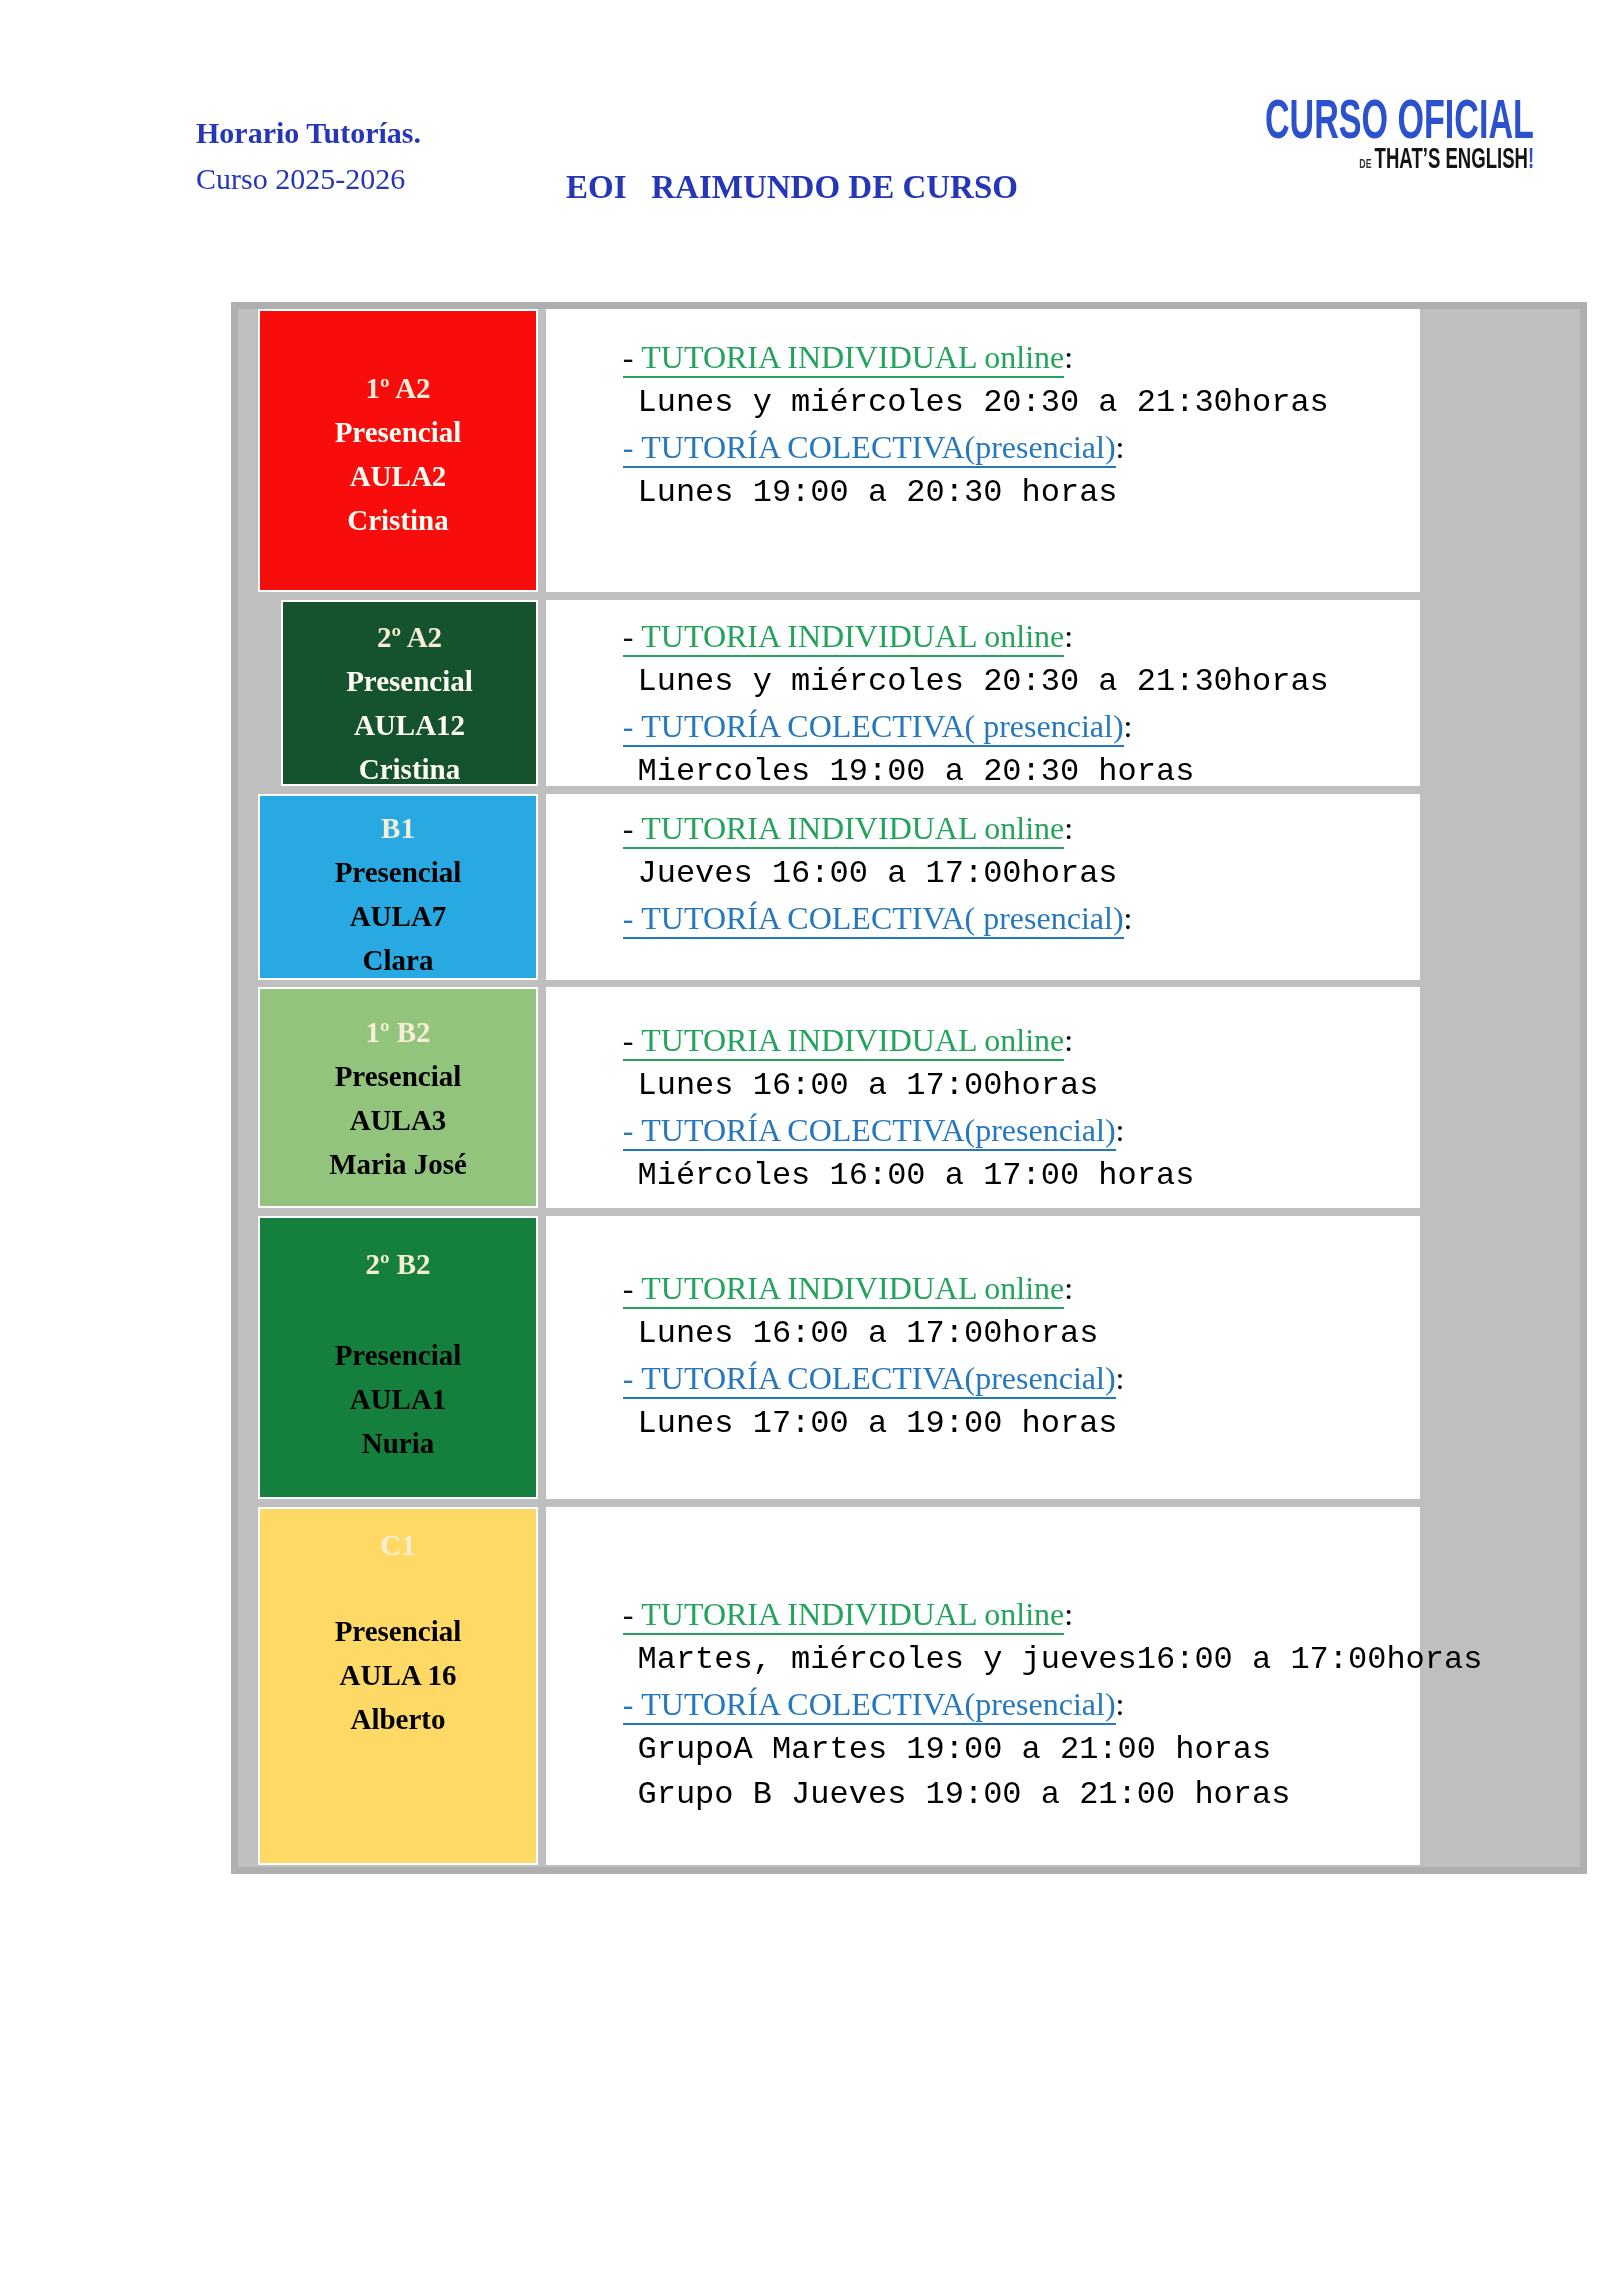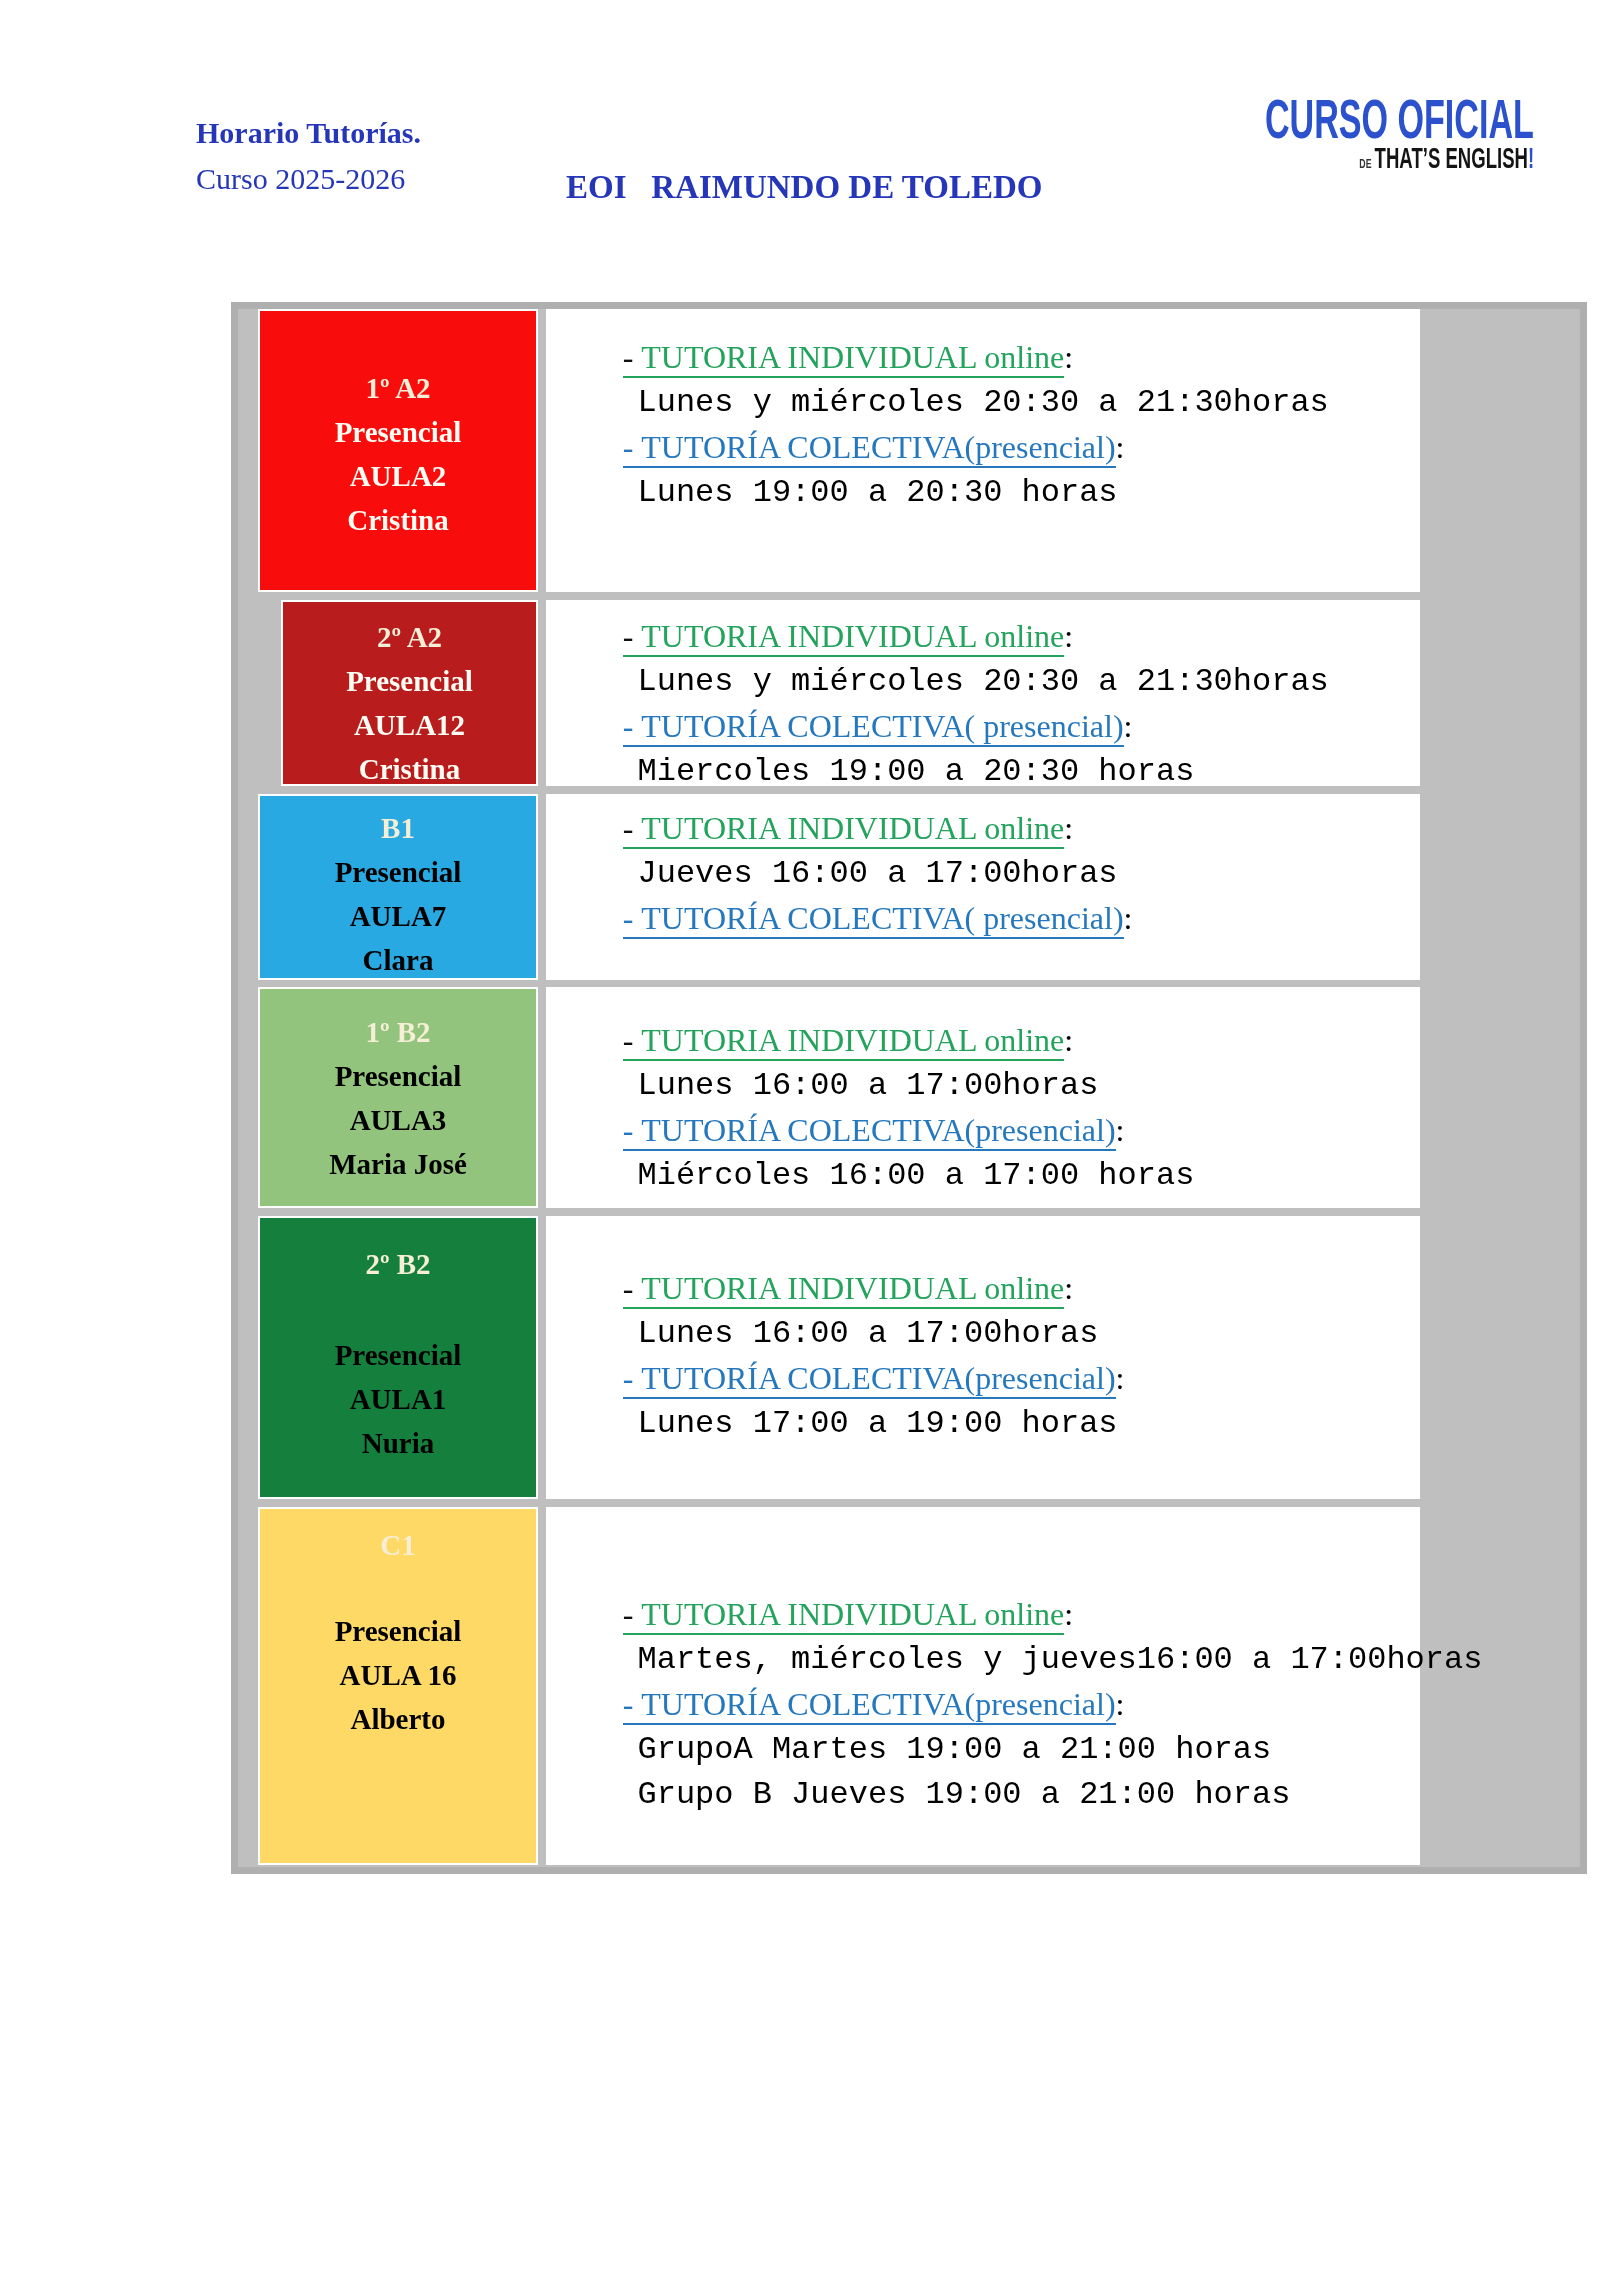--- a/index.html
+++ b/index.html
@@ -57,21 +57,21 @@
   .colon{color:#000;}
 </style>
 </head>
 <body>
 
 <div class="header-left">
   <div class="title-1">Horario Tutorías.</div>
   <div class="title-2">Curso 2025-2026</div>
 </div>
 
-<div class="school">EOI   RAIMUNDO DE TOLEDO</div>
+<div class="school">EOI   RAIMUNDO DE CURSO</div>
 
 <div class="logo">
   <div class="logo-top">CURSO OFICIAL</div>
   <div class="logo-bottom"><span class="logo-de">DE</span><span class="logo-brand">THAT’S ENGLISH</span><span class="logo-bang">!</span></div>
 </div>
 
 <div class="tutoring-table" id="table">
   <div class="cell left r1" style="background: rgb(249, 12, 12);">
     <div class="level">1º A2</div>
 
@@ -79,21 +79,21 @@
       <div class="detail" style="color: rgb(255, 253, 244);">AULA2</div>
       <div class="detail" style="color: rgb(255, 253, 244);">Cristina</div>
     </div>
   <div class="cell right r1">
       <div class="sched-line green"><span class="sched-link"><span class="dash">-</span><span class="link-text">TUTORIA INDIVIDUAL online</span></span><span class="colon">:</span></div>
       <div class="sched-line plain">Lunes y miércoles 20:30 a 21:30horas</div>
       <div class="sched-line blue"><span class="sched-link"><span class="dash">-</span><span class="link-text">TUTORÍA COLECTIVA(presencial)</span></span><span class="colon">:</span></div>
       <div class="sched-line plain">Lunes 19:00 a 20:30 horas</div>
     </div>
 
-  <div class="cell left r2" style="background: #b91c1c; margin-left: 23px;">
+  <div class="cell left r2" style="background: #14532d; margin-left: 23px;">
     <div class="level">2º A2</div>
 
   <div class="detail" style="color: rgb(255, 253, 244);">Presencial</div>
       <div class="detail" style="color: rgb(255, 253, 244);">AULA12</div>
       <div class="detail" style="color: rgb(255, 253, 244);">Cristina</div>
     </div>
   <div class="cell right r2">
       <div class="sched-line green"><span class="sched-link"><span class="dash">-</span><span class="link-text">TUTORIA INDIVIDUAL online</span></span><span class="colon">:</span></div>
       <div class="sched-line plain">Lunes y miércoles 20:30 a 21:30horas</div>
       <div class="sched-line blue"><span class="sched-link"><span class="dash">-</span><span class="link-text">TUTORÍA COLECTIVA( presencial)</span></span><span class="colon">:</span></div>

